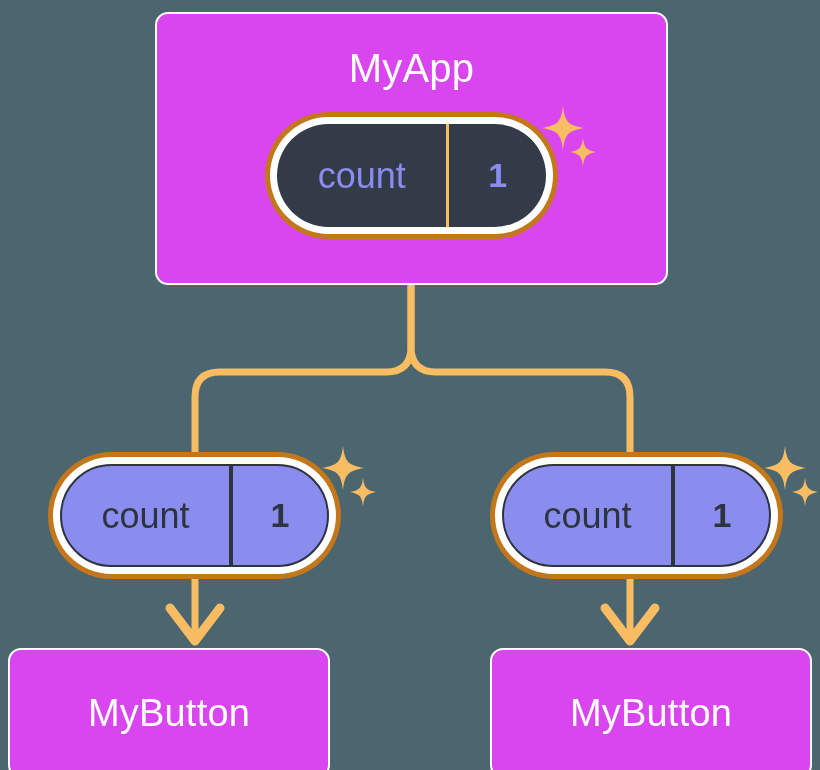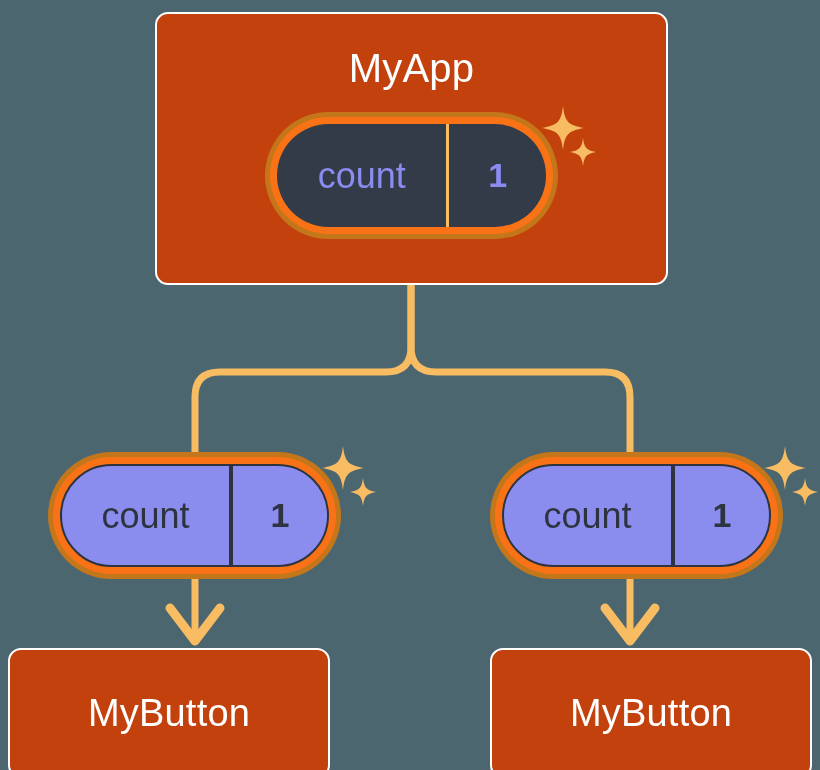--- a/index.html
+++ b/index.html
@@ -13,21 +13,21 @@
     height: 770px;
     background: #4c6670;
     overflow: hidden;
     font-family: "Liberation Sans", sans-serif;
   }
 
   
   .node-card {
     position: absolute;
     box-sizing: border-box;
-    background: #c2410c;
+    background: #d946ef;
     border: 2px solid #ffffff;
     border-radius: 13px;
   }
   #myapp-card {
     left: 155px;
     top: 12px;
     width: 513px;
     height: 273px;
   }
   #myapp-title {
@@ -72,21 +72,21 @@
     height: 127px;
     border-radius: 999px;
     background: #c4761a;            
     padding: 5px;
   }
   .pill-inner {
     box-sizing: border-box;
     width: 100%;
     height: 100%;
     border-radius: 999px;
-    background: #f97316;            
+    background: #ffffff;            
     padding: 7px;
   }
   .pill-body {
     box-sizing: border-box;
     width: 100%;
     height: 100%;
     border-radius: 999px;
     display: flex;
     align-items: stretch;
     overflow: hidden;

